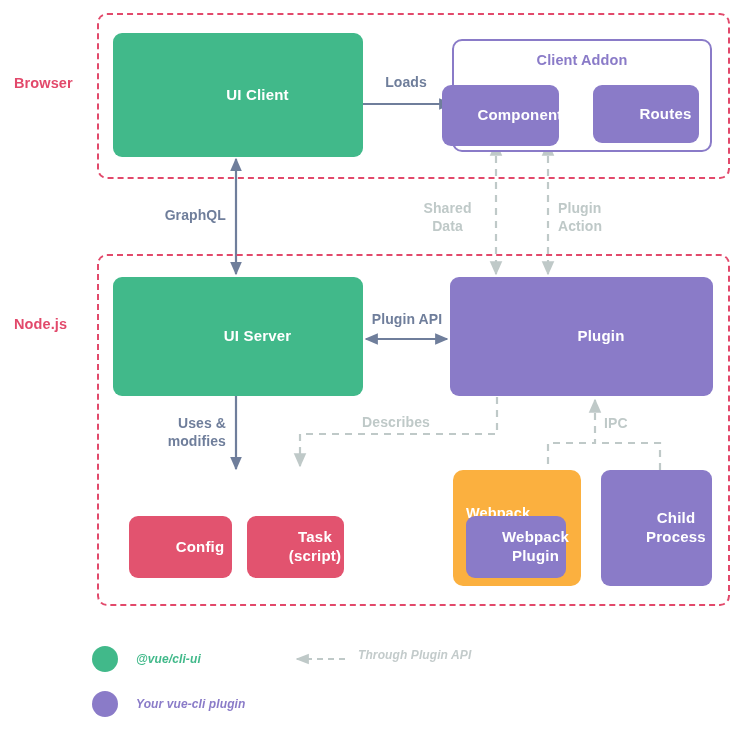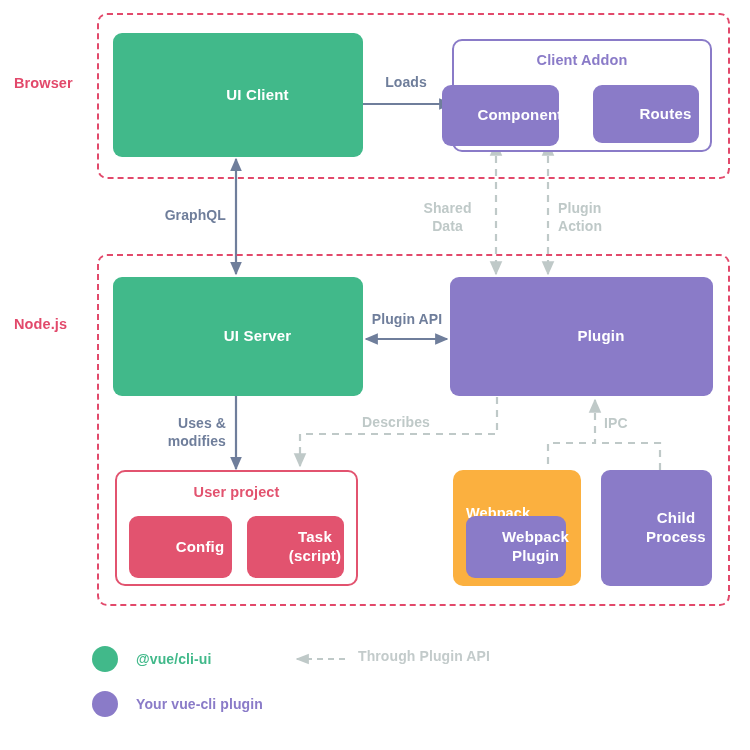--- a/index.html
+++ b/index.html
@@ -116,24 +116,25 @@
   }
   .legend-dot {
     width: 26px; height: 26px;
     border-radius: 50%;
     flex: 0 0 auto;
   }
   .legend-dot.green  { background: #41B98A; }
   .legend-dot.purple { background: #8A7BC8; }
   .legend-text {
     margin-left: 18px;
-    font-size: 14px;
+    font-size: 12px;
     font-weight: 700;
     letter-spacing: .1px;
     white-space: nowrap;
+    font-style: italic;
   }
   .legend-text.green  { color: #41B98A; }
   .legend-text.purple { color: #8A7BC8; }
   .legend-text.grey   { color: #C3CBCB; }
 </style>
 </head>
 <body>
 
 <div id="stage">
 
@@ -199,23 +200,20 @@
   <div class="zone-label" style="left:14px; top:268px;">Node.js</div>
 
   <div class="node green" style="left:113px; top:277px; width:250px; height:119px;">
     <span>UI Server</span>
   </div>
 
   <div class="node purple" style="left:450px; top:277px; width:263px; height:119px;">
     <span>Plugin</span>
   </div>
 
-  <div class="group pink-outline" style="left:115px; top:470px; width:243px; height:116px;">
-    <div class="group-title pink" style="top:12px;">User project</div>
-  </div>
   <div class="node pink" style="left:129px; top:516px; width:103px; height:62px;">
     <span>Config</span>
   </div>
   <div class="node pink" style="left:247px; top:516px; width:97px; height:62px;">
     <span>Task
 (script)</span>
   </div>
 
   <div class="node orange" style="left:453px; top:470px; width:128px; height:116px; border-radius:10px;"></div>
   <div class="box-caption" style="left:466px; top:483px;">Webpack</div>

